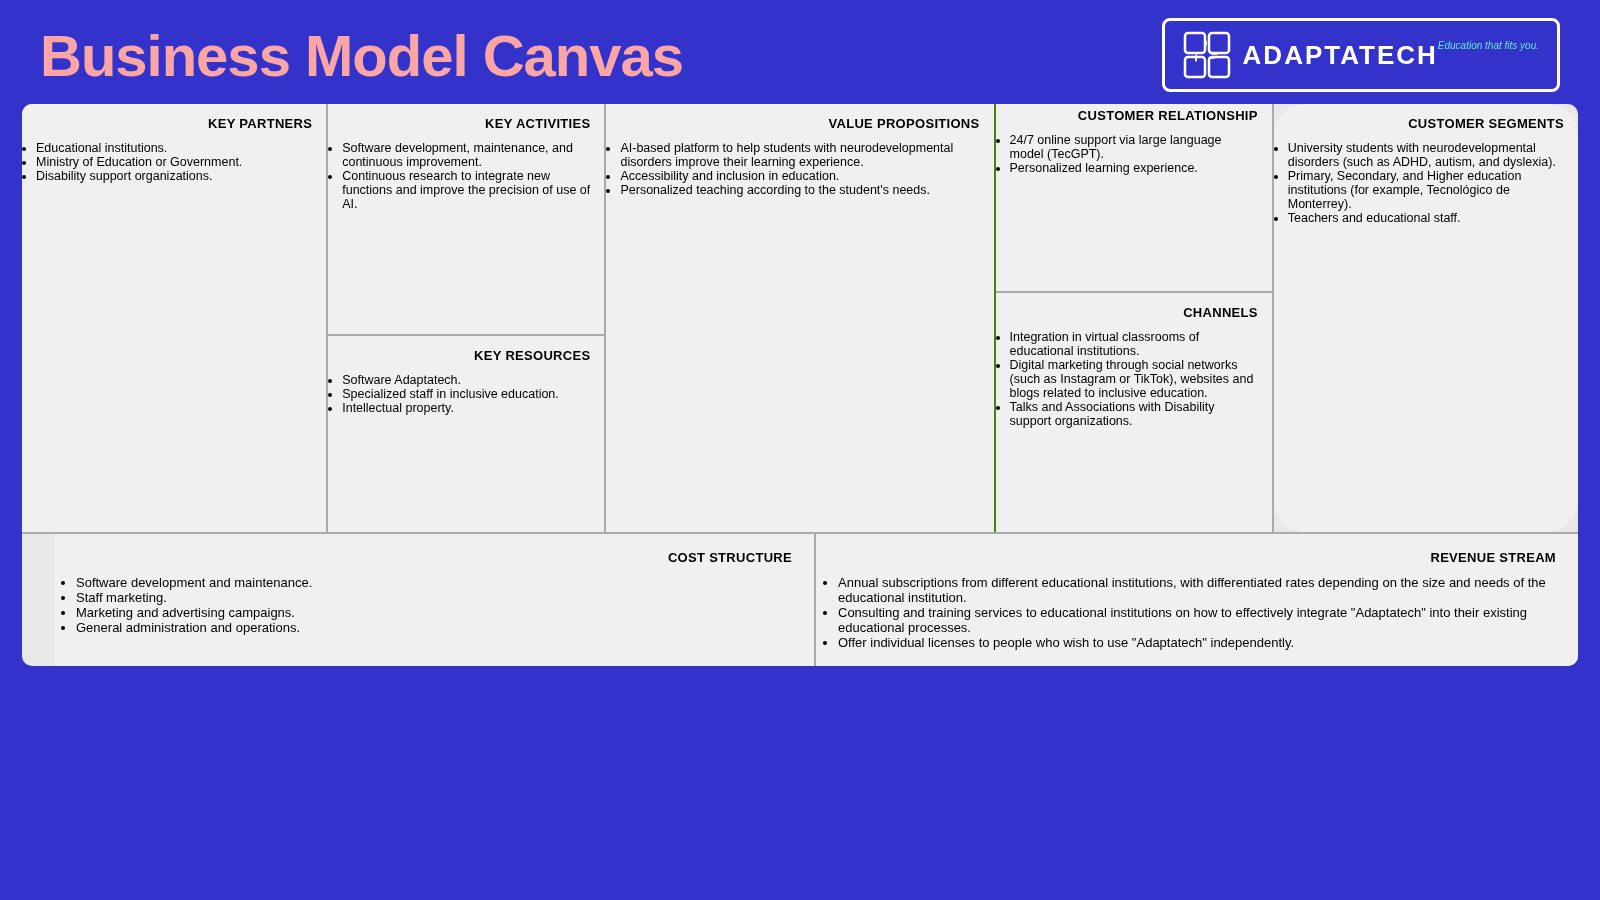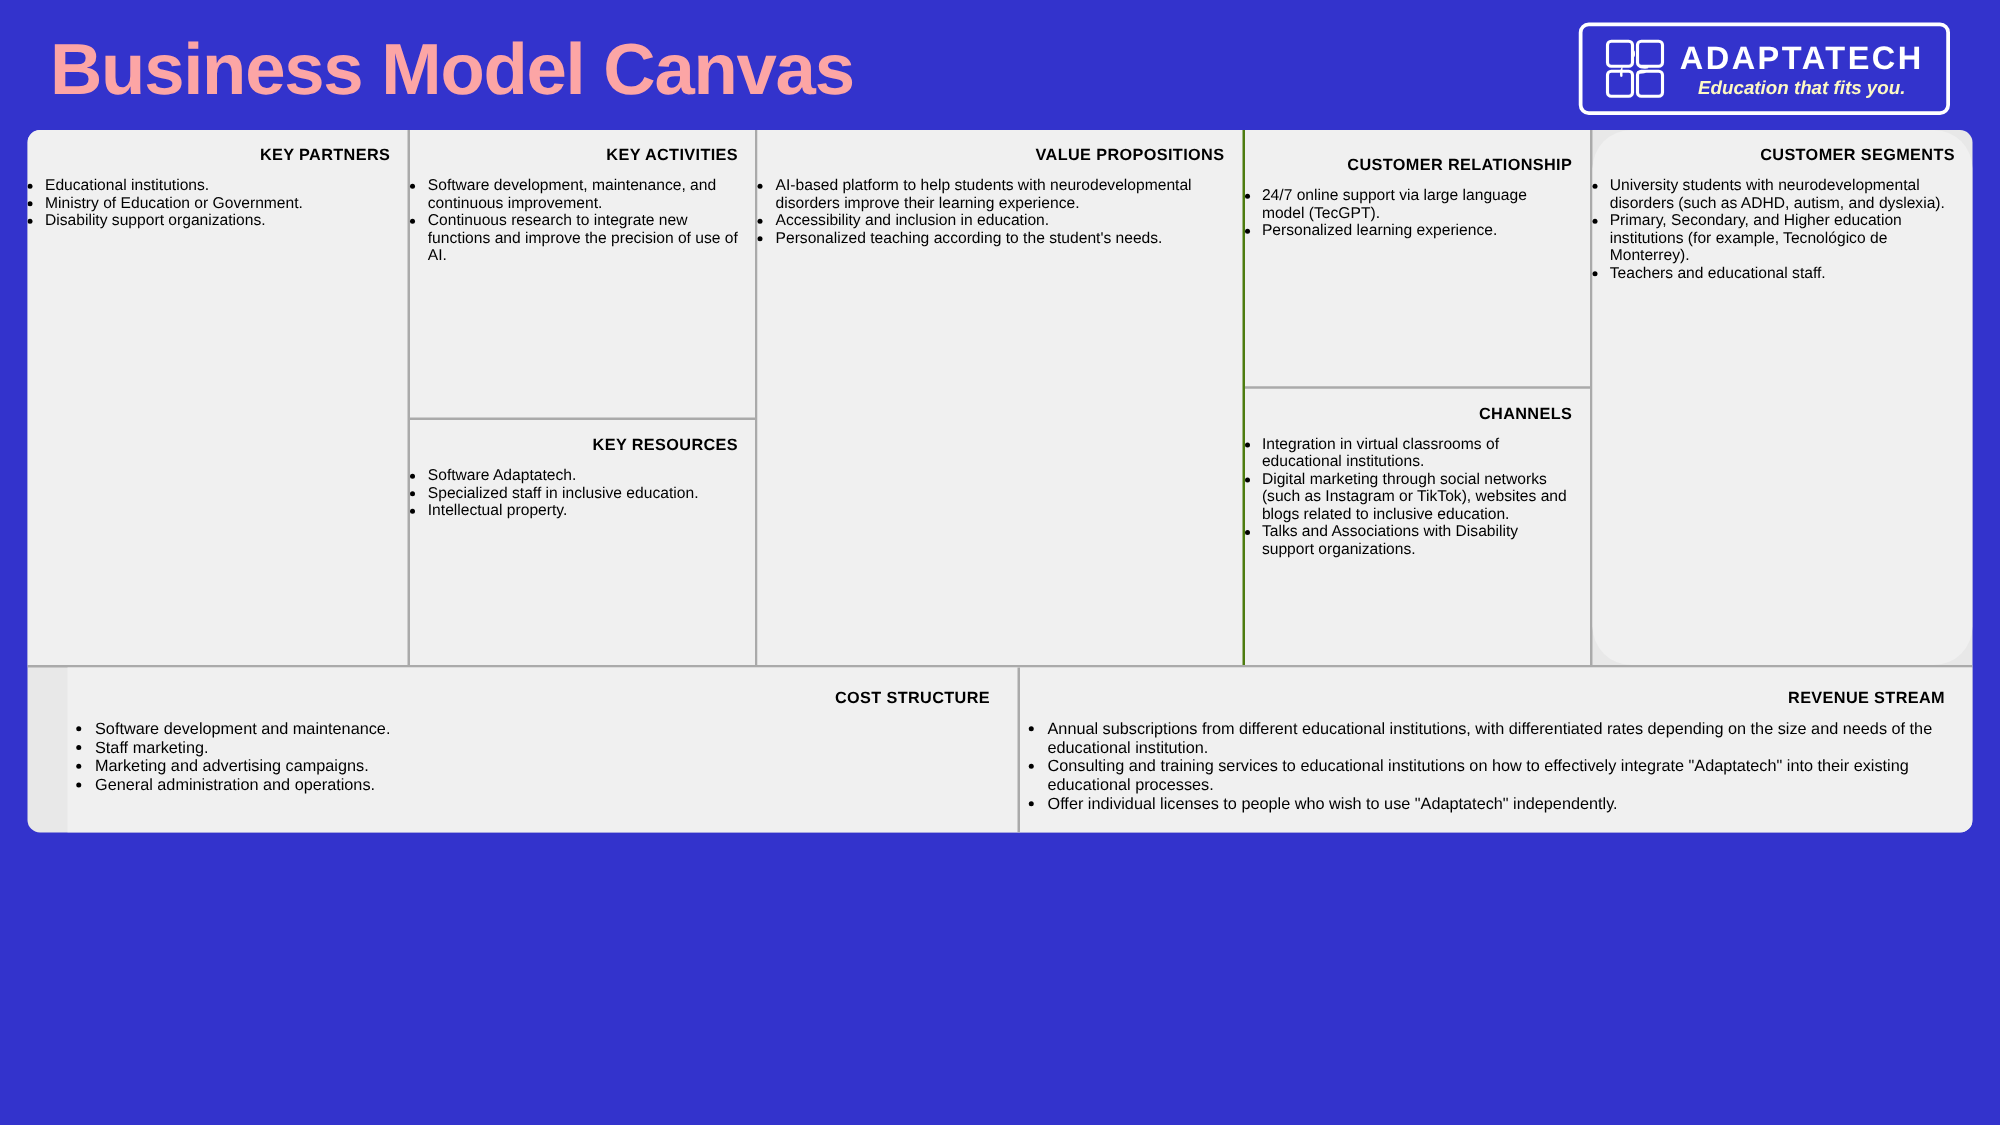--- a/index.html
+++ b/index.html
@@ -30,34 +30,32 @@
       align-items: center;
       gap: 12px;
       background: transparent;
     }
     .logo-icon {
       width: 48px;
       height: 48px;
     }
     .logo-text-group {
       display: flex;
-      flex-direction: column;
-      align-items: center;
+      flex-direction: row;
     }
     .logo-name {
       color: white;
       font-size: 26px;
       font-weight: 900;
       letter-spacing: 2px;
     }
     .logo-tagline {
-      color: #fef9c3;
-      font-size: 15px;
+      color: #5eead4;
+      font-size: 10px;
       font-style: italic;
-      font-weight: bold;
     }
     .canvas-container {
       margin: 0 22px 10px 22px;
       background: #e8e8e8;
       border-radius: 10px;
       padding: 0;
       overflow: hidden;
     }
     
     .canvas-main {
@@ -101,21 +99,21 @@
     .col-customer-rel {
       flex: 1;
       border-right: 2px solid #aaa;
       display: flex;
       flex-direction: column;
       background: #f0f0f0;
     }
     .col-customer-rel .top-section {
       flex: 1;
       border-bottom: 2px solid #aaa;
-      padding: 20px 14px;
+      padding: 4px 14px;
       font-size: 12.5px;
     }
     .col-customer-rel .bottom-section {
       flex: 1.2;
       padding: 12px 14px;
       font-size: 12.5px;
     }
     .col-customer-segments {
       flex: 1;
       padding: 12px 14px;

